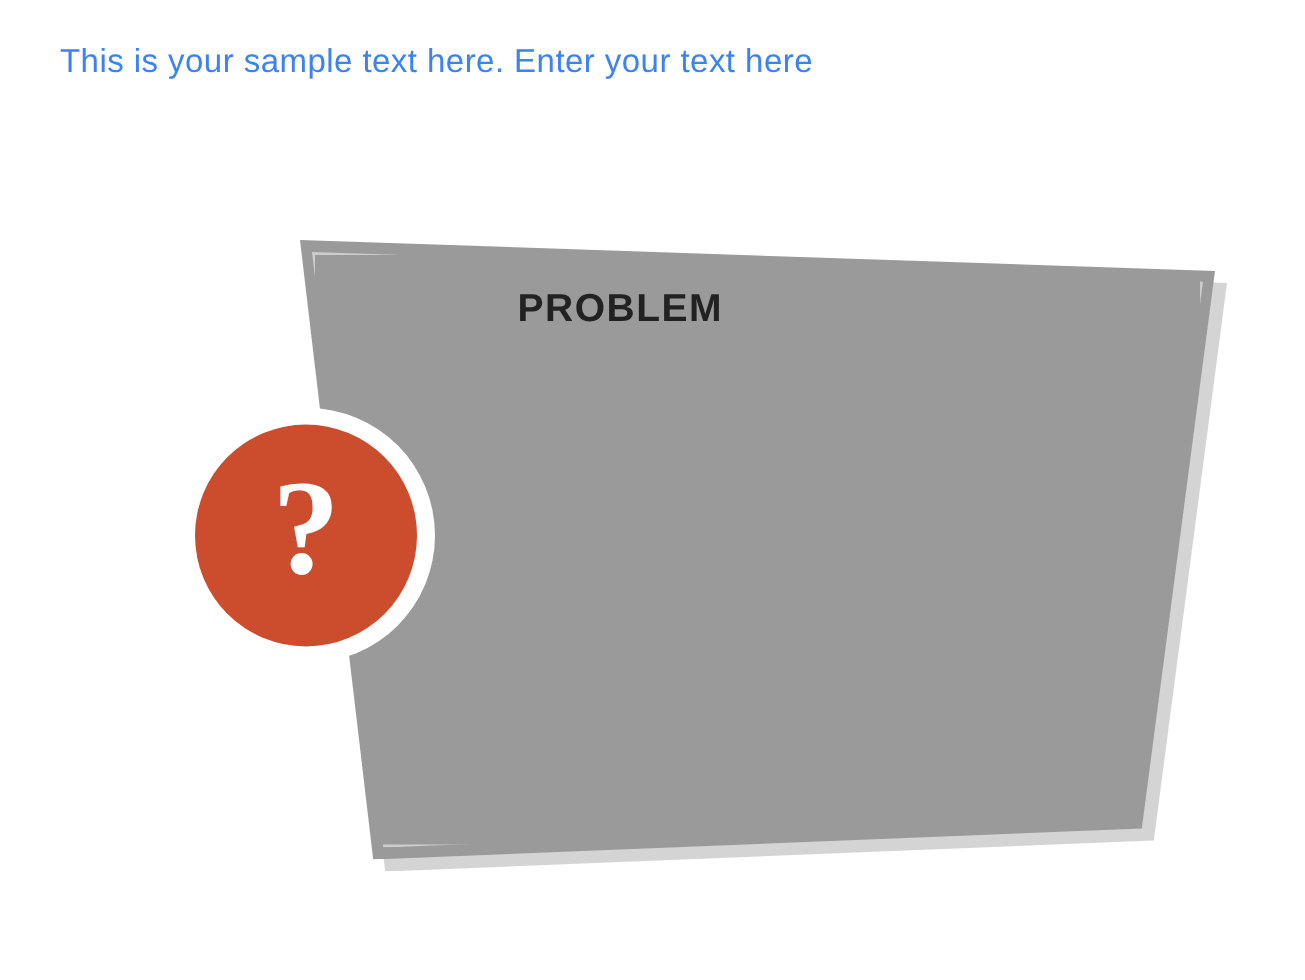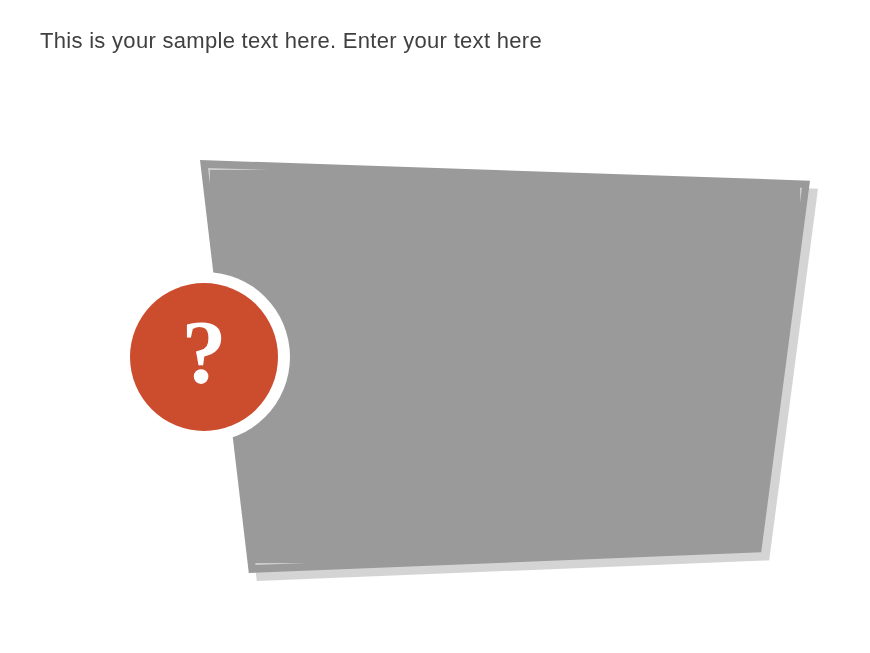--- a/index.html
+++ b/index.html
@@ -12,21 +12,21 @@
       overflow: hidden;
       position: relative;
     }
 
     .header-text {
       position: absolute;
       top: 28px;
       left: 40px;
       right: 40px;
       font-size: 22px;
-      color: #404040;
+      color: #3b82f6;
       letter-spacing: 0.3px;
     }
 
     .main-container {
       position: absolute;
       top: 140px;
       left: 120px;
       right: 60px;
       bottom: 80px;
     }
@@ -145,15 +145,16 @@
     "></div>
   </div>
 
   <div class="circle-cutout"></div>
 
   <div class="question-circle">
     <span class="question-mark">?</span>
   </div>
 
   <div class="content-area">
+    <div class="problem-title">PROBLEM</div>
   </div>
 
 </div>
 
 </body></html>

